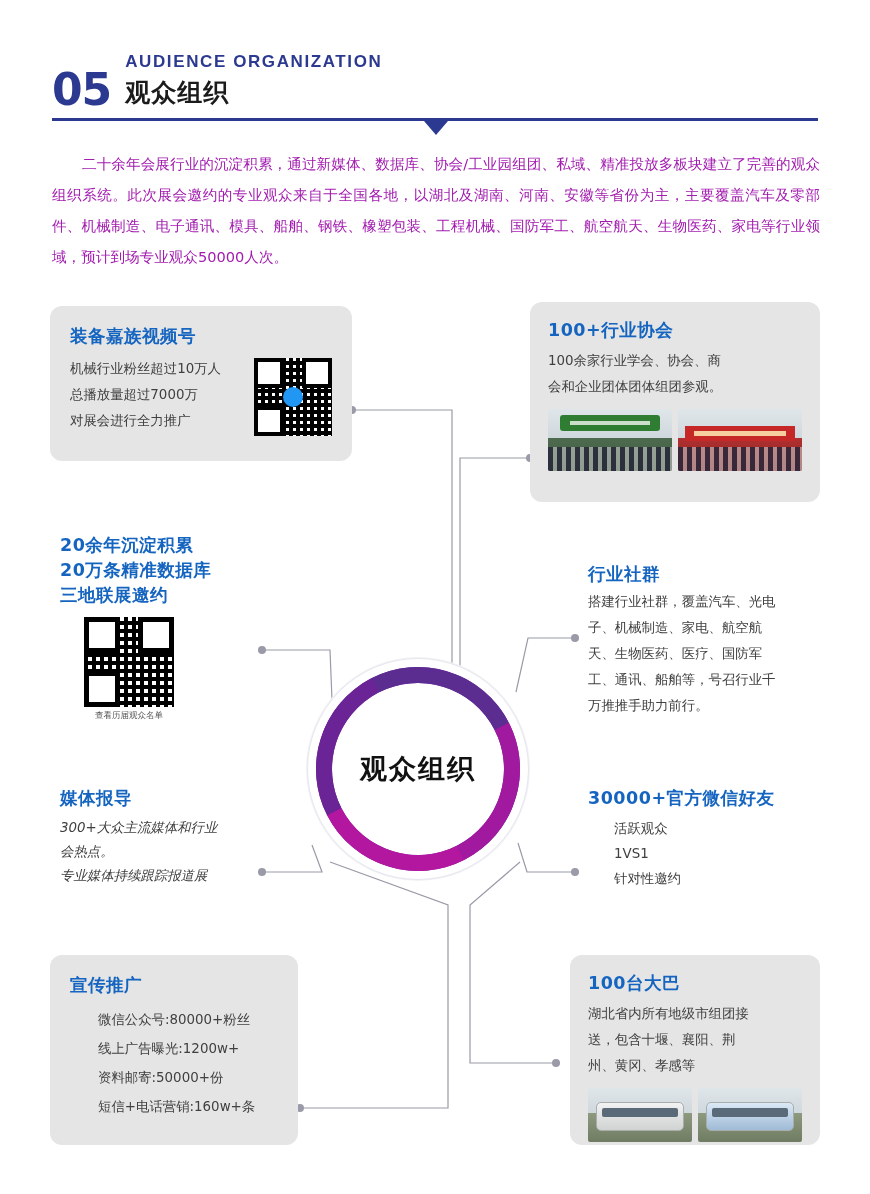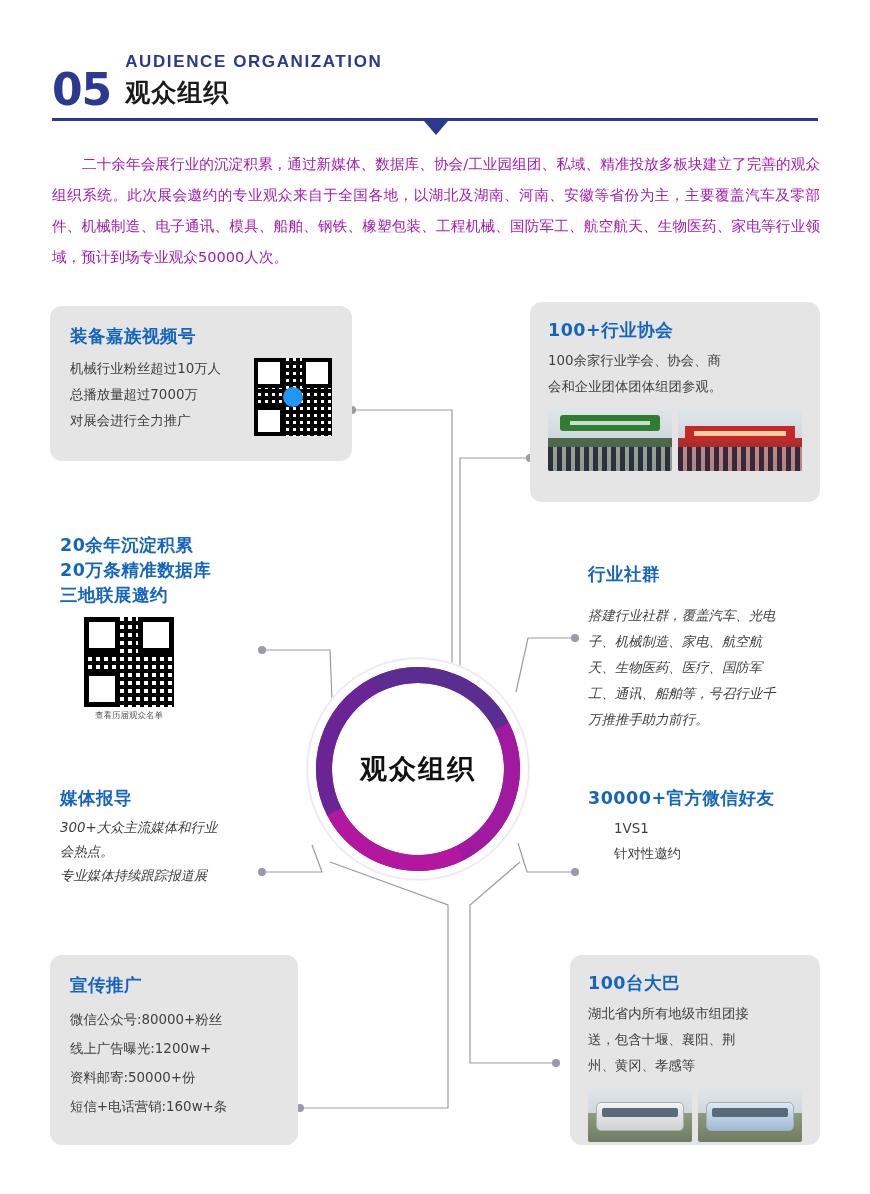--- a/index.html
+++ b/index.html
@@ -347,49 +347,50 @@
       <div style="position:absolute;left:0;top:0;width:26px;height:26px;border:5px solid #000;background:#fff;"></div>
       <div style="position:absolute;right:0;top:0;width:26px;height:26px;border:5px solid #000;background:#fff;"></div>
       <div style="position:absolute;left:0;bottom:0;width:26px;height:26px;border:5px solid #000;background:#fff;"></div>
     </div>
     <div class="qr-caption" style="width:90px;">查看历届观众名单</div>
   </div>
 </div>
 
 <div class="blk" style="left:588px; top:562px; width:216px;">
   <div class="b-title">行业社群</div>
-  <div class="b-body" style="margin-top:17px;font-style:italic;">
+  <div class="b-body" style="margin-top:3px;">
     <div>搭建行业社群，覆盖汽车、光电</div>
     <div>子、机械制造、家电、航空航</div>
     <div>天、生物医药、医疗、国防军</div>
     <div>工、通讯、船舶等，号召行业千</div>
     <div>万推推手助力前行。</div>
   </div>
 </div>
 
 <div class="blk" style="left:60px; top:786px; width:200px;">
   <div class="b-title">媒体报导</div>
   <div class="b-body" style="margin-top:6px; line-height:24px;font-style:italic;">
     <div>300+大众主流媒体和行业</div>
     <div>会热点。</div>
     <div>专业媒体持续跟踪报道展</div>
   </div>
 </div>
 
 <div class="blk" style="left:588px; top:786px; width:220px;">
   <div class="b-title">30000+官方微信好友</div>
   <div class="b-body" style="margin-top:6px; margin-left:26px; line-height:25px;">
+    <div>活跃观众</div>
     <div>1VS1</div>
     <div>针对性邀约</div>
   </div>
 </div>
 
 <div class="blk card" style="left:50px; top:955px; width:248px; height:190px; padding:18px 20px;">
   <div class="b-title">宣传推广</div>
-  <div class="b-body" style="margin-top:8px; line-height:29px;">
+  <div class="b-body" style="margin-top:8px; line-height:29px;margin-left:28px;">
     <div>微信公众号:80000+粉丝</div>
     <div>线上广告曝光:1200w+</div>
     <div>资料邮寄:50000+份</div>
     <div>短信+电话营销:160w+条</div>
   </div>
 </div>
 
 <div class="blk card" style="left:570px; top:955px; width:250px; height:190px; padding:16px 18px;">
   <div class="b-title">100台大巴</div>
   <div class="b-body" style="margin-top:6px;">

